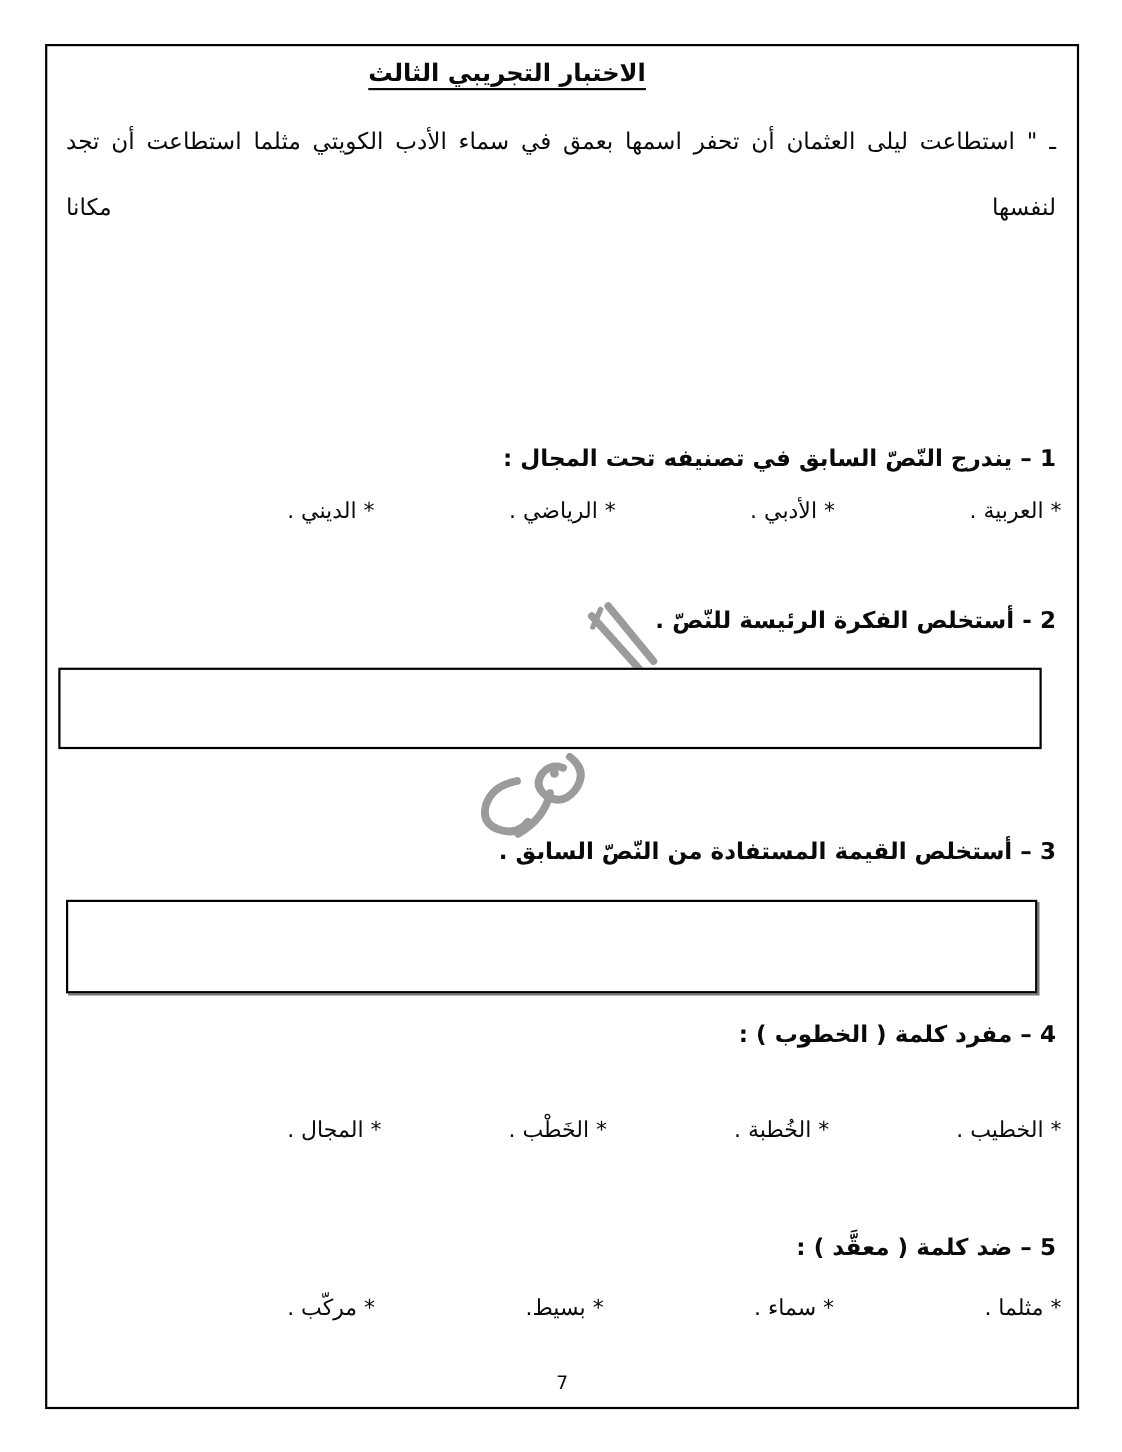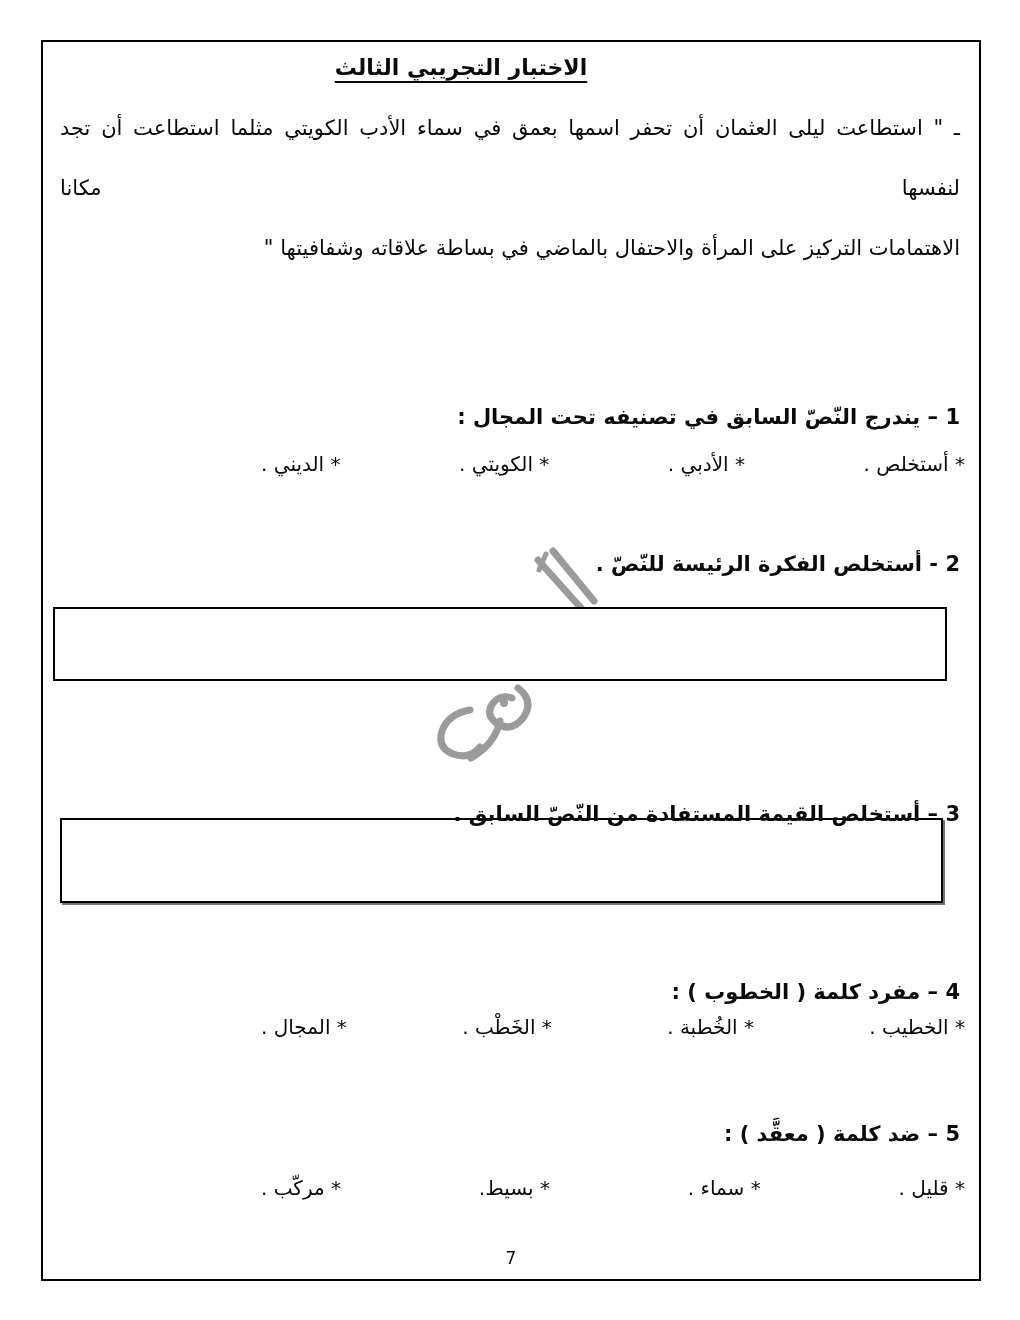--- a/index.html
+++ b/index.html
@@ -115,46 +115,45 @@
     <path d="M100,181 q-5,23 -29,37" stroke-width="7"></path>
     <path d="M70,170 q-22,4 -28,21 q-5,17 11,23 q17,6 27,-7" stroke-width="7"></path>
     <circle cx="104" cy="163" r="4" fill="#9b9b9b" stroke="none"></circle>
   </g>
 </svg>
 
 <div class="title">الاختبار التجريبي الثالث</div>
 
 <div class="passage">
   <div class="line just">ـ " استطاعت ليلى العثمان أن تحفر اسمها بعمق في سماء الأدب الكويتي مثلما استطاعت أن تجد لنفسها مكانا</div>
-  <div class="line">الاهتمامات التركيز على المرأة  والاحتفال بالماضي في بساطة علاقاته وشفافيتها "</div>
 </div>
 
 <div class="q-label" style="top:405px">1 – يندرج النّصّ السابق في تصنيفه تحت المجال :</div>
 <div class="options-row" style="top:452px">
-  <span class="option">* أستخلص .</span>
+  <span class="option">* العربية .</span>
   <span class="option">* الأدبي .</span>
-  <span class="option">* الكويتي .</span>
+  <span class="option">* الرياضي .</span>
   <span class="option">* الديني .</span>
 </div>
 
 <div class="q-label" style="top:552px">2 - أستخلص الفكرة الرئيسة للنّصّ .</div>
 <div class="answer-box q2"></div>
 
-<div class="q-label" style="top:802px">3 – أستخلص القيمة المستفادة من النّصّ السابق .</div>
+<div class="q-label" style="top:762px">3 – أستخلص القيمة المستفادة من النّصّ السابق .</div>
 <div class="answer-box q3"></div>
 
-<div class="q-label" style="top:980px">4 – مفرد كلمة ( الخطوب ) :</div>
+<div class="q-label" style="top:928px">4 – مفرد كلمة ( الخطوب ) :</div>
 <div class="options-row" style="top:1015px">
   <span class="option">* الخطيب .</span>
   <span class="option">* الخُطبة .</span>
   <span class="option">* الخَطْب .</span>
   <span class="option">* المجال .</span>
 </div>
 
 <div class="q-label" style="top:1122px">5 – ضد كلمة ( معقَّد ) :</div>
 <div class="options-row" style="top:1176px">
-  <span class="option">* قليل .</span>
+  <span class="option">* مثلما .</span>
   <span class="option">* سماء .</span>
   <span class="option">* بسيط.</span>
   <span class="option">* مركّب .</span>
 </div>
 
 <div class="page-number">7</div>
 
 </body></html>

